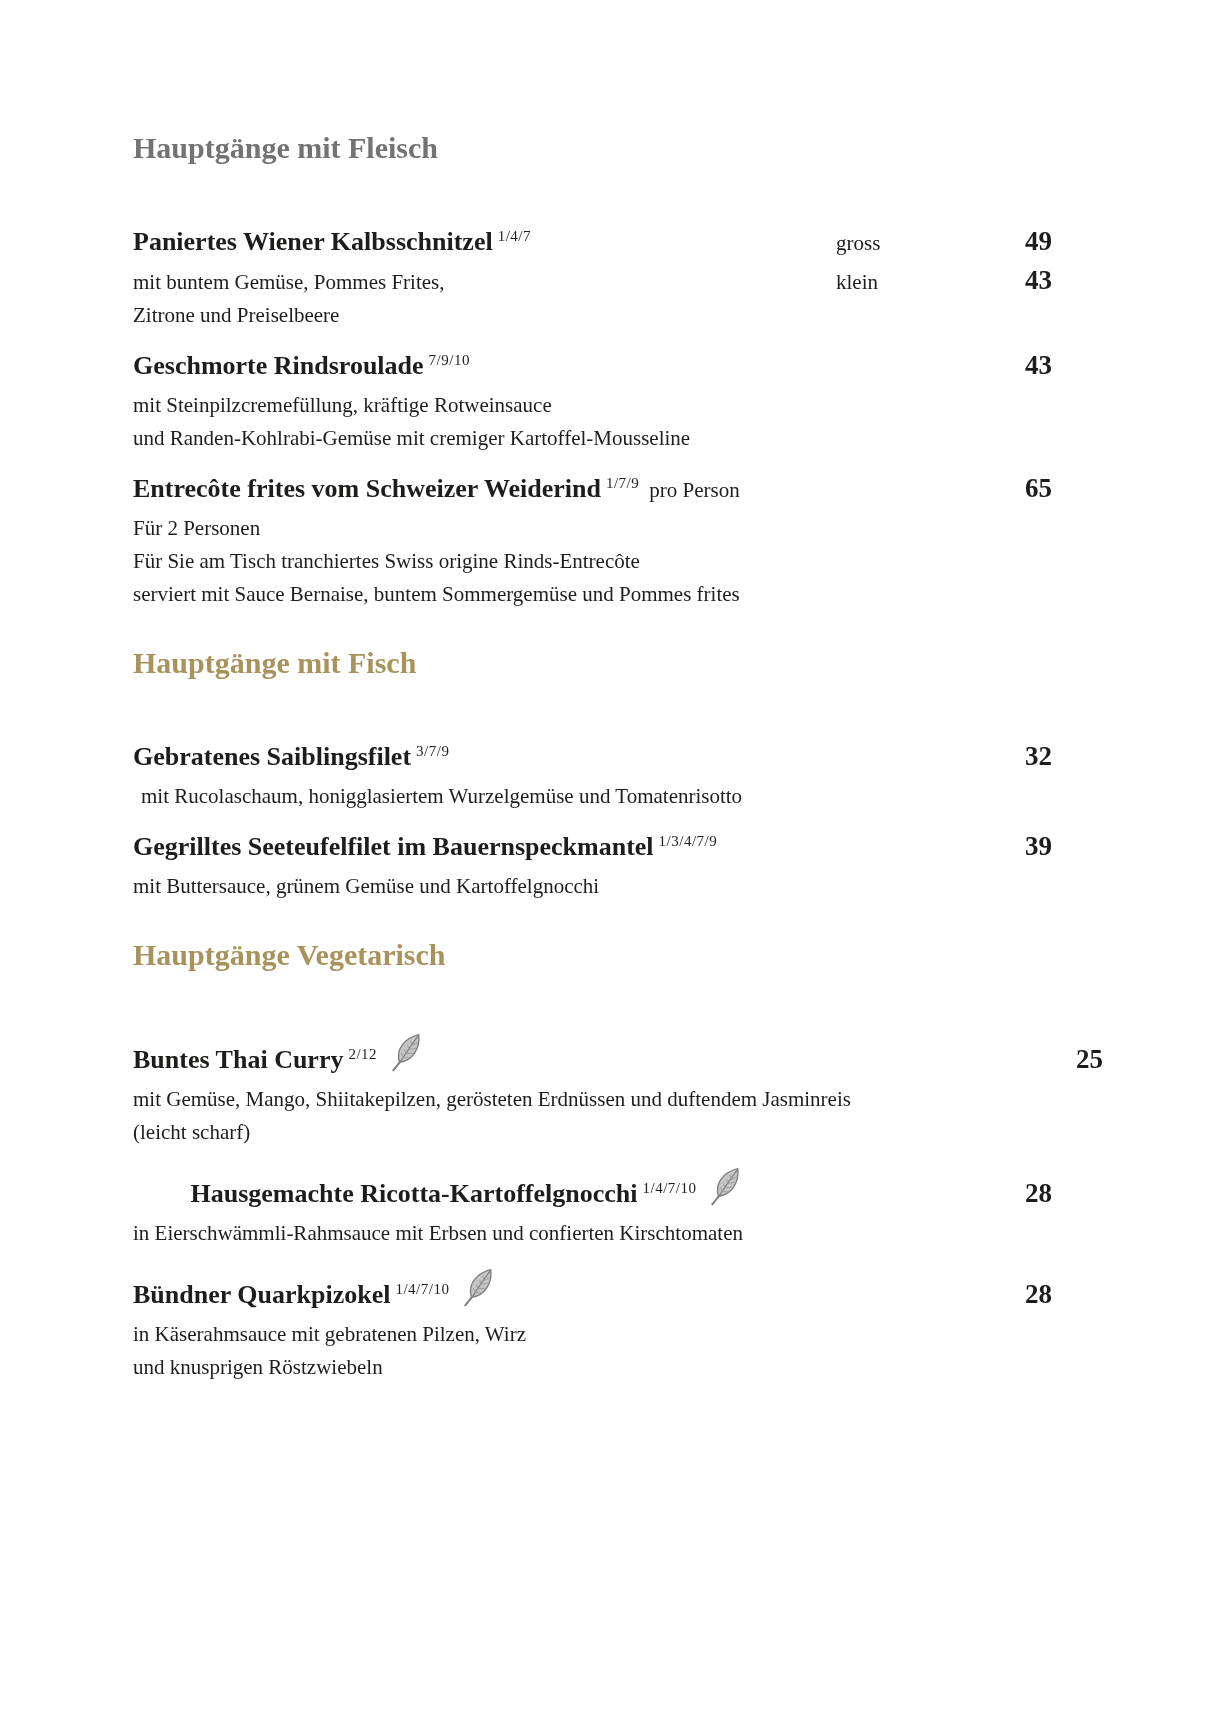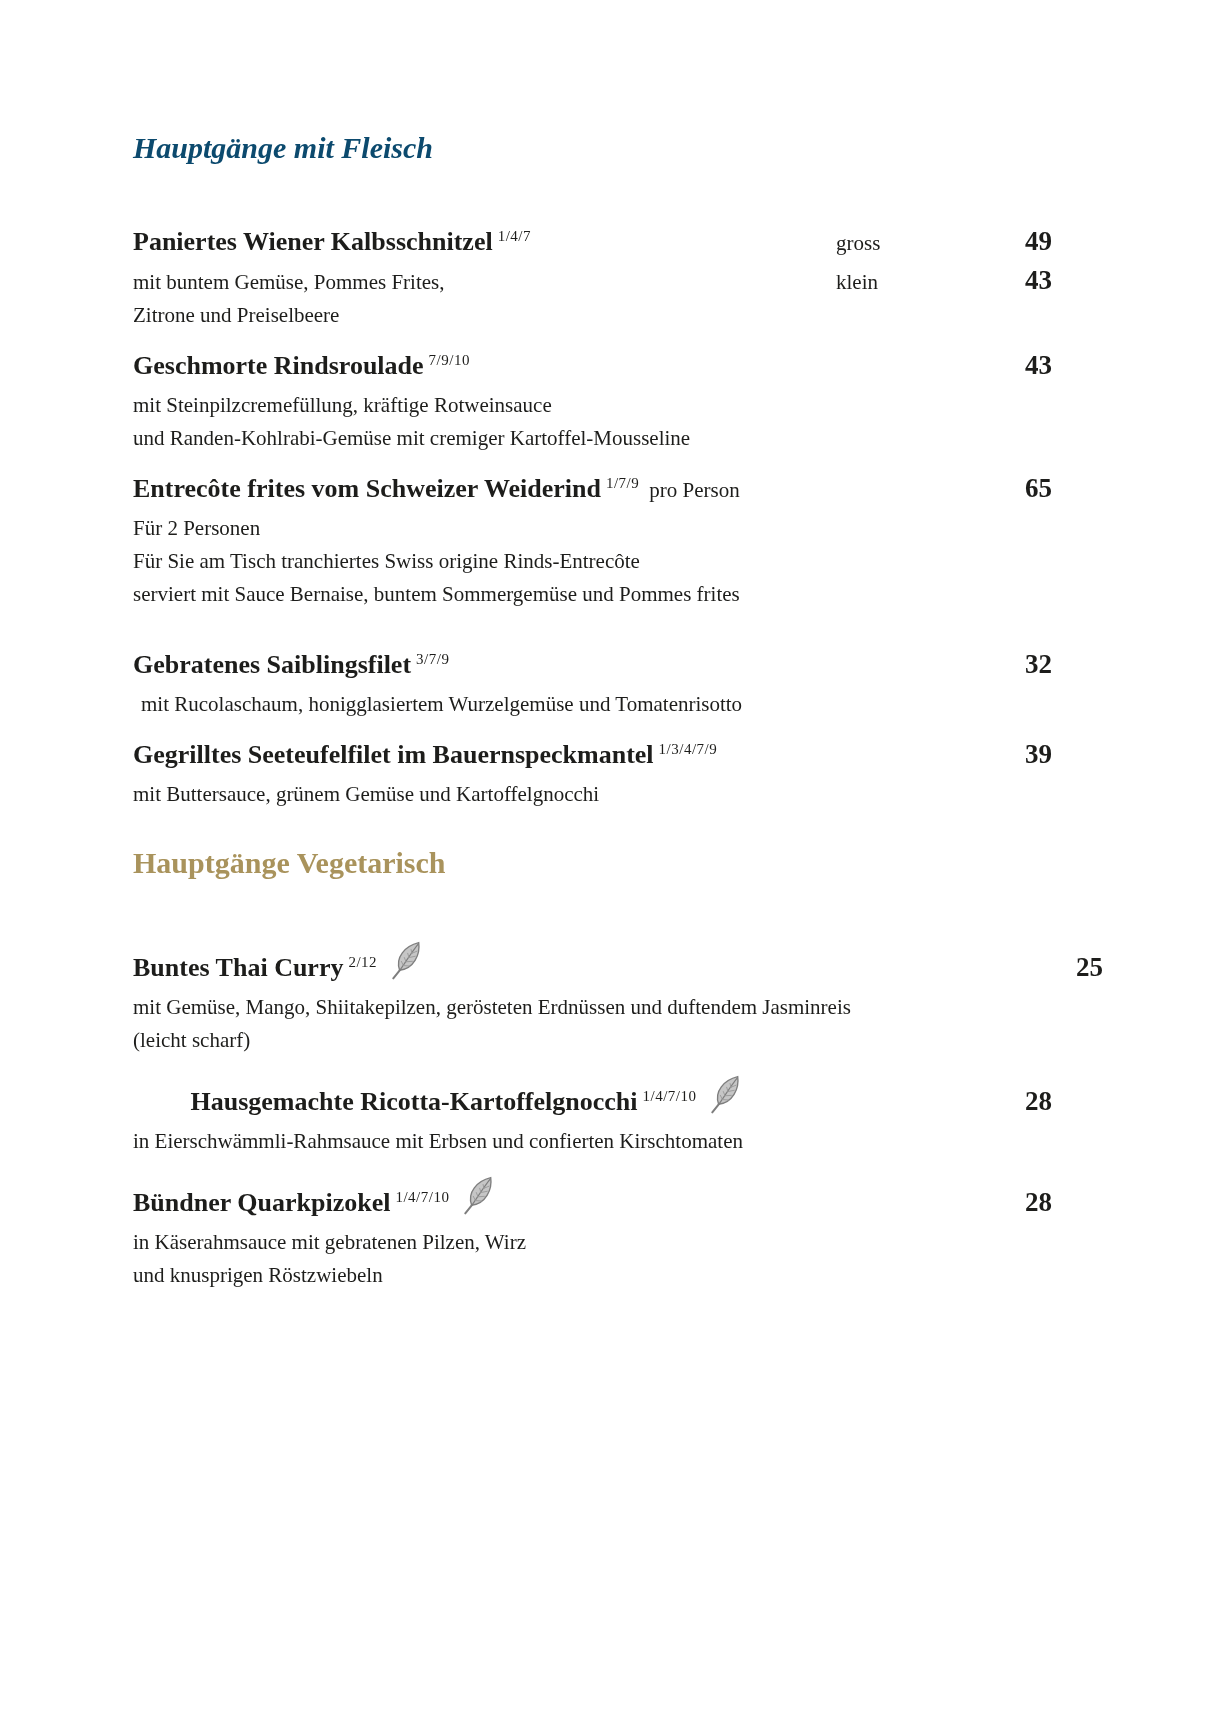--- a/index.html
+++ b/index.html
@@ -71,21 +71,21 @@
     margin-left:12px;
     position:relative;
     top:4px;
   }
 </style>
 </head>
 <body>
 
 <main>
     <section class="section">
-      <h2 class="section-title" style="color: #0c4a6e; font-style: italic;">Hauptgänge mit Fleisch</h2>
+      <h2 class="section-title" style="color: #737373;">Hauptgänge mit Fleisch</h2>
       <article class="item">
         <div class="item-name" style="grid-row: 1;"><span>Paniertes Wiener Kalbsschnitzel</span><sup class="allergens">1/4/7</sup></div>
         <div class="desc" style="grid-row: 2;">mit buntem Gemüse, Pommes Frites,</div>
         <div class="desc" style="grid-row: 3;">Zitrone und Preiselbeere</div>
         <div class="variant-label" style="grid-row: 1;">gross</div>
         <div class="price" style="grid-row: 1;">49</div>
         <div class="variant-label" style="grid-row: 2;">klein</div>
         <div class="price" style="grid-row: 2;">43</div>
       </article>
       <article class="item">
@@ -96,20 +96,21 @@
       </article>
       <article class="item">
         <div class="item-name" style="grid-row: 1;"><span>Entrecôte frites vom Schweizer Weiderind</span><sup class="allergens">1/7/9</sup><span class="price-note">pro Person</span></div>
         <div class="desc" style="grid-row: 2;">Für 2 Personen</div>
         <div class="desc" style="grid-row: 3;">Für Sie am Tisch tranchiertes Swiss origine Rinds-Entrecôte</div>
         <div class="desc" style="grid-row: 4;">serviert mit Sauce Bernaise, buntem Sommergemüse und Pommes frites</div>
         <div class="price" style="grid-row: 1;">65</div>
       </article>
     </section>
     <section class="section">
+      <h2 class="section-title" style="color: rgb(169, 147, 92);">Hauptgänge mit Fisch</h2>
       <article class="item">
         <div class="item-name" style="grid-row: 1;"><span>Gebratenes Saiblingsfilet</span><sup class="allergens">3/7/9</sup></div>
         <div class="desc" style="grid-row: 2; margin-left: 8px;">mit Rucolaschaum, honigglasiertem Wurzelgemüse und Tomatenrisotto</div>
         <div class="price" style="grid-row: 1;">32</div>
       </article>
       <article class="item">
         <div class="item-name" style="grid-row: 1;"><span>Gegrilltes Seeteufelfilet im Bauernspeckmantel</span><sup class="allergens">1/3/4/7/9</sup></div>
         <div class="desc" style="grid-row: 2;">mit Buttersauce, grünem Gemüse und Kartoffelgnocchi</div>
         <div class="price" style="grid-row: 1;">39</div>
       </article>

